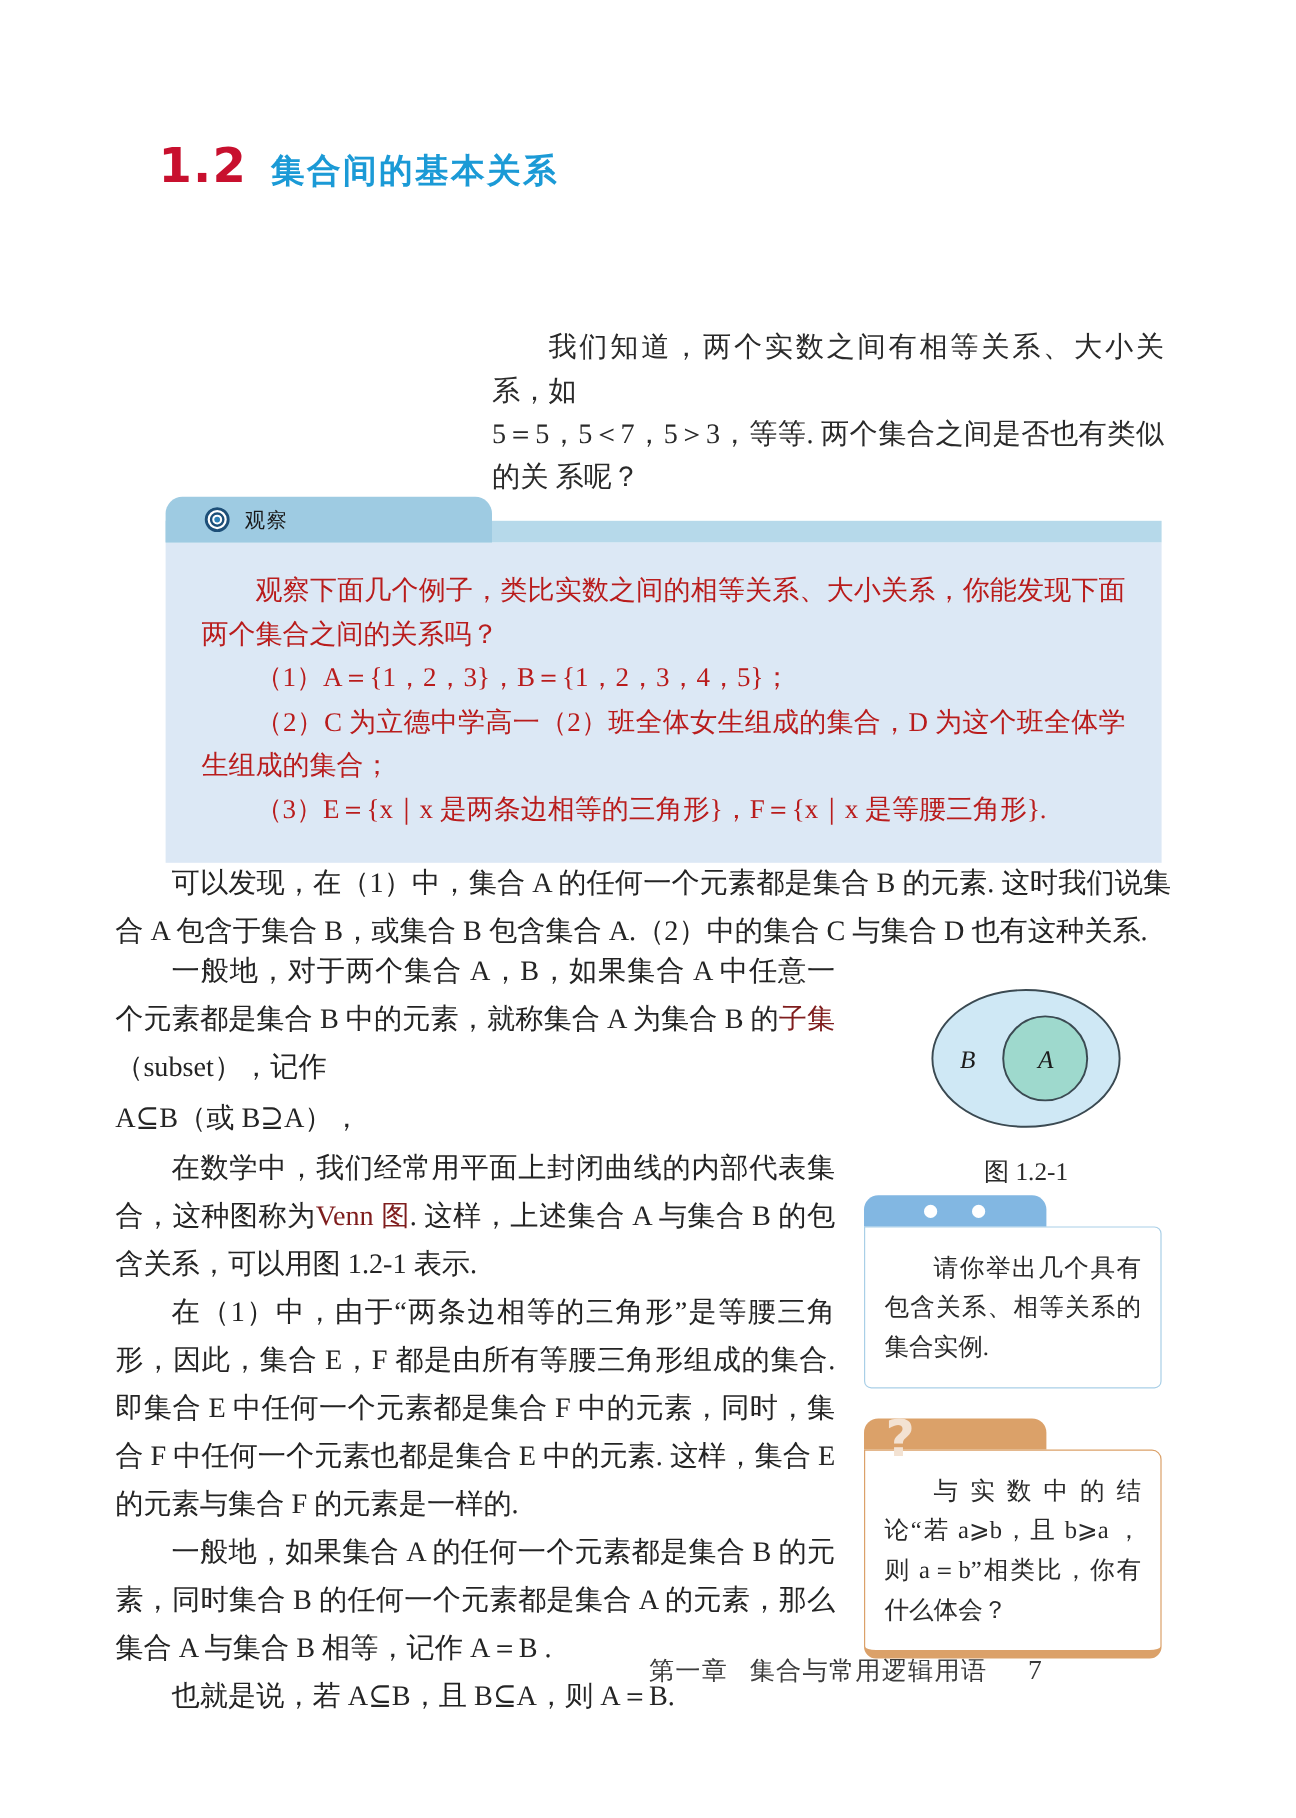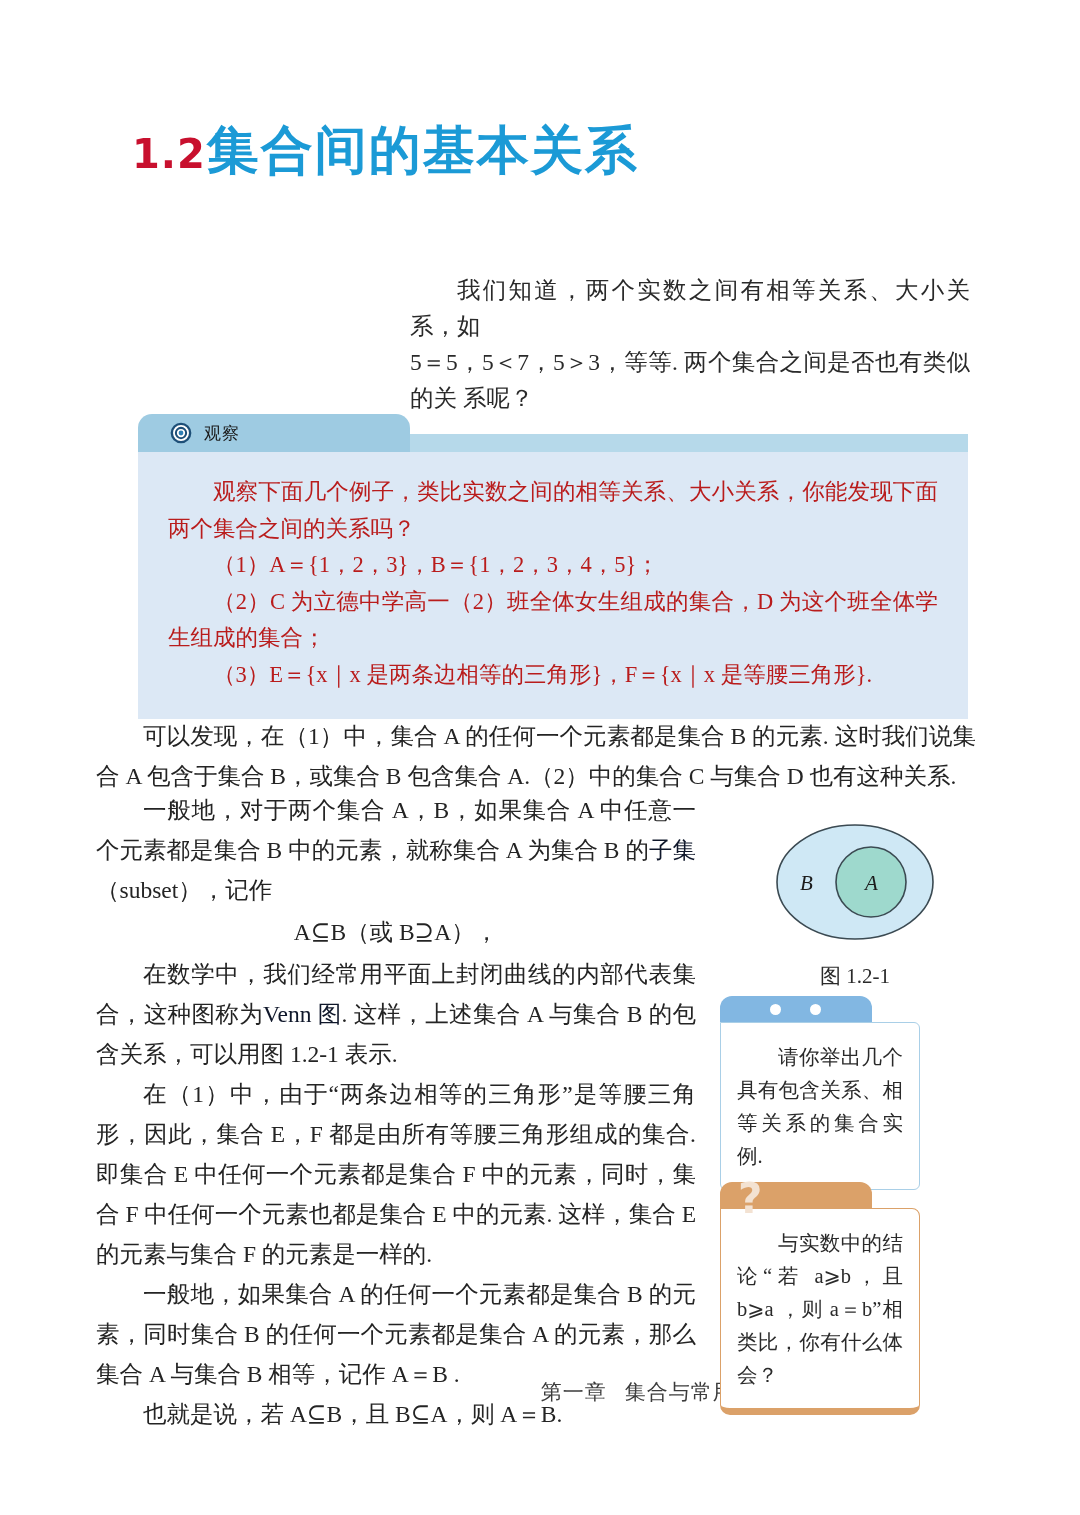--- a/index.html
+++ b/index.html
@@ -34,24 +34,24 @@
     font-family: "DejaVu Sans", sans-serif;
     font-weight: bold;
     font-size: 40px;
     color: #c8102e;
     letter-spacing: 1px;
     vertical-align: baseline;
   }
   .title-text {
     font-family: "DejaVu Sans", sans-serif;
     font-weight: bold;
-    font-size: 52px;
+    font-size: 28px;
     color: #1b9ad6;
     letter-spacing: 2px;
-    margin-left: 1px;
+    margin-left: 20px;
     vertical-align: baseline;
   }
 
   
   .intro {
     position: absolute;
     left: 410px;
     top: 272px;
     width: 560px;
     font-size: 23.5px;
@@ -134,24 +134,24 @@
     width: 600px;
     font-size: 23.5px;
     line-height: 40px;
     text-align: justify;
     color: #242424;
   }
   .narrow p { margin: 0; text-indent: 2em; }
   .narrow p.noind { text-indent: 0; }
   .formula {
     text-indent: 0 !important;
-    text-align: center;
+    text-align: left;
     margin: 2px 0 2px 0 !important;
   }
-  .hl { color: #0f172a; }
+  .hl { color: #7f1d1d; }
 
   
   .venn {
     position: absolute;
     left: 740px;
     top: 812px;
     width: 230px;
   }
   .venn svg { display: block; margin: 0 auto; }
   .venn-cap {
@@ -192,21 +192,21 @@
     top: -4px;
     font-family: "DejaVu Sans", sans-serif;
     font-size: 42px;
     font-weight: bold;
     color: #f3e2d2;
     line-height: 42px;
   }
   .note-box {
     position: relative;
     box-sizing: border-box;
-    width: 200px;
+    width: 248px;
     background: #ffffff;
     padding: 18px 16px 16px 16px;
     font-size: 20.5px;
     line-height: 33px;
     color: #2a2a2a;
     text-align: justify;
     z-index: 1;
   }
   .note-blue .note-box {
     border: 1.5px solid #a9cfe7;

